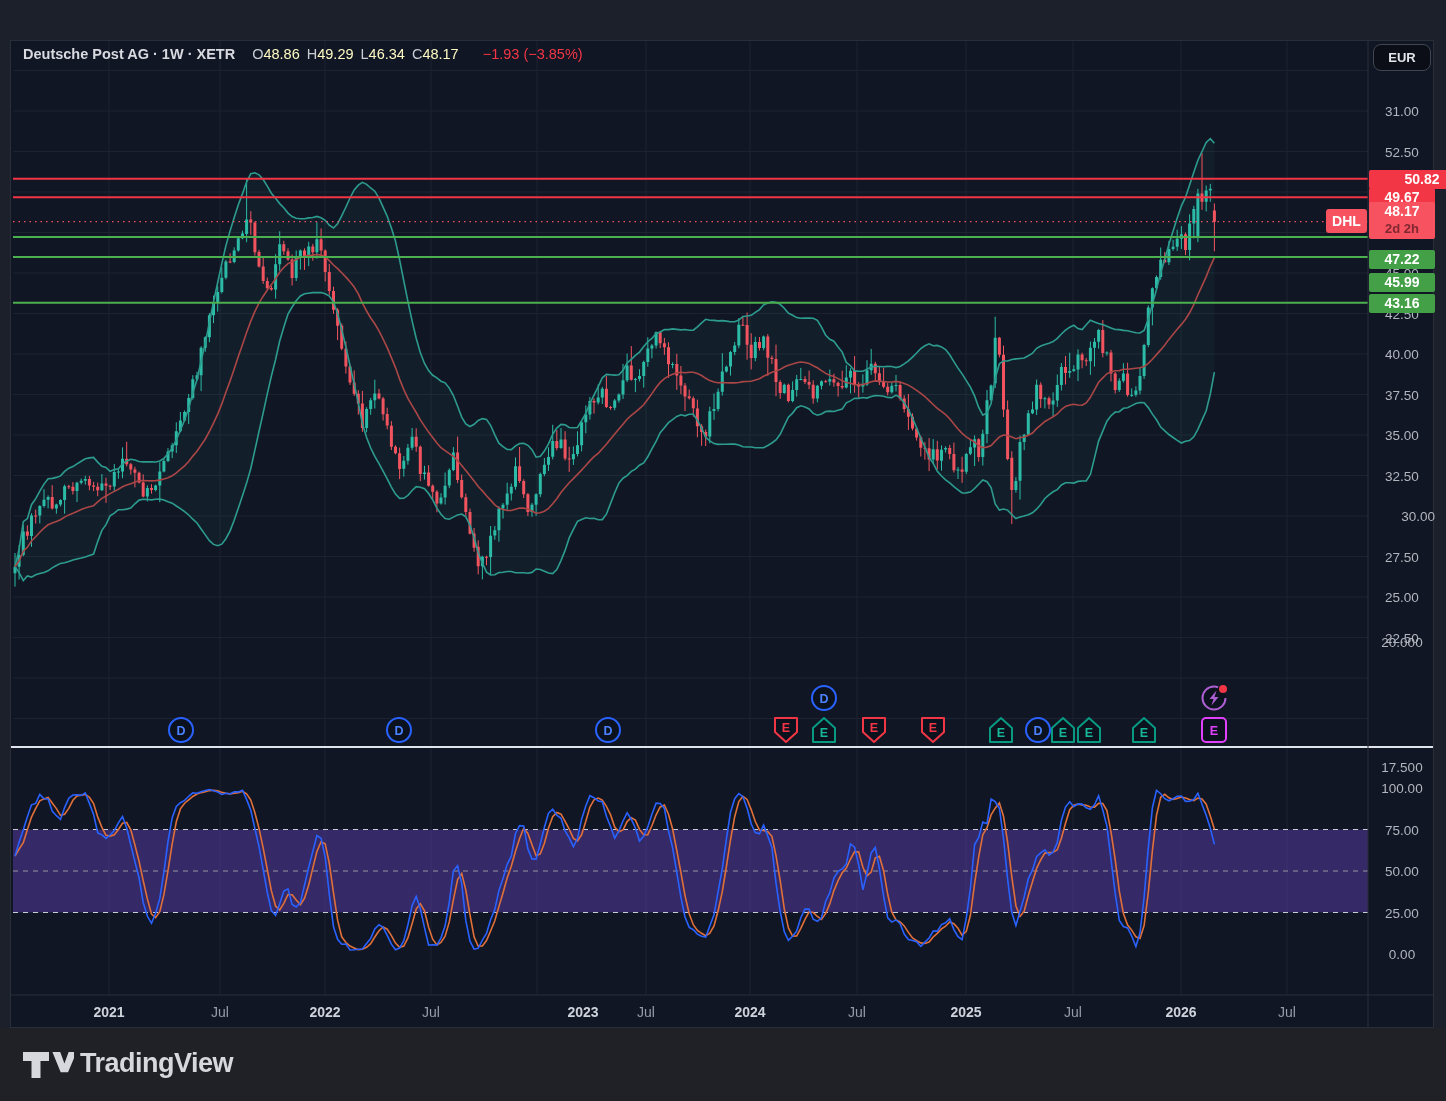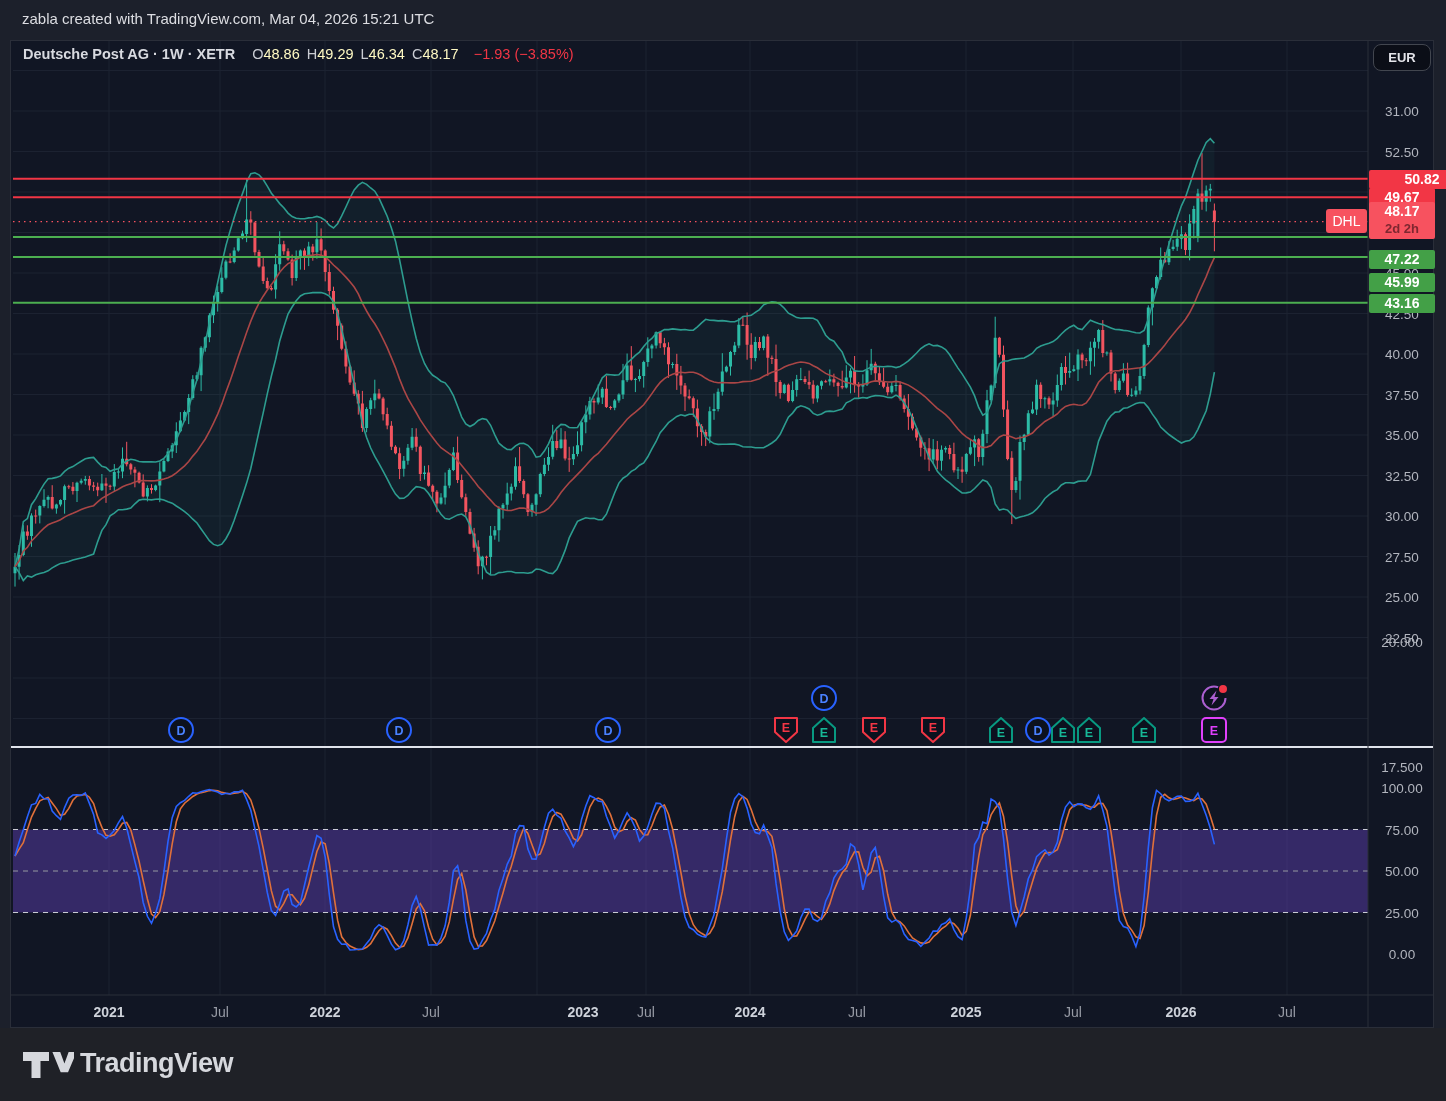--- a/index.html
+++ b/index.html
@@ -7,46 +7,43 @@
         font-family:"Liberation Sans",sans-serif;-webkit-font-smoothing:antialiased;}
   .topbar{position:absolute;left:0;top:0;width:1446px;height:40px;background:#1c202b;}
   .topbar span{position:absolute;left:22px;top:10px;font-size:15px;font-weight:500;color:#dcdde2;}
   .widget{position:absolute;left:10px;top:40px;width:1424px;height:988px;background:#111624;
           border:1px solid #2a2e39;box-sizing:border-box;}
   .widget svg{position:absolute;left:0;top:0;}
   .legend{position:absolute;left:12px;top:5px;font-size:14.5px;color:#d8dae0;white-space:nowrap;z-index:6;}
   .legend .sym{font-weight:700;color:#d8dae0;margin-right:10px;}
   .legend .k{color:#c9ccd3;margin-left:7px;}
   .legend .v{color:#fef9c3;}
-  .legend .chg{color:#f23645;margin-left:15px;}
+  .legend .chg{color:#f23645;margin-left:24px;}
   .eur{position:absolute;left:1362px;top:3px;width:58px;height:27px;background:#0b0e17;
        border:1px solid #42464f;border-radius:8px;color:#e4e5ea;font-family:"Liberation Sans",sans-serif;
        font-size:13px;font-weight:700;text-align:center;z-index:8;padding:0;}
   .axis-label{position:absolute;left:1358px;width:66px;text-align:center;transform:translateY(-50%);
        font-size:13.5px;color:#b2b5be;z-index:2;}
   .time-label{position:absolute;transform:translateX(-50%);top:963px;font-size:14px;color:#979ba5;z-index:2;}
   .time-label.major{color:#ced2da;font-weight:700;}
   .pbadge{position:absolute;left:1358px;width:66px;text-align:center;color:#fff;font-weight:600;
        font-size:14px;border-radius:2px;z-index:5;}
   .pbadge .l1{height:19px;line-height:19px;}
   .pbadge .l2{height:18px;line-height:16px;font-size:13px;font-weight:700;color:#7e2730;}
   .dhl{position:absolute;left:1315px;top:168px;width:41px;height:24px;background:#f7525f;border-radius:3px;
-       color:#fff;font-weight:400;font-size:14px;line-height:24px;text-align:center;z-index:5;}
+       color:#fff;font-weight:700;font-size:14px;line-height:24px;text-align:center;z-index:5;}
   .footer{position:absolute;left:0;top:1028px;width:1446px;height:73px;background:#1f2127;}
   .footer .logo{position:absolute;left:22px;top:20px;}
   .footer .brand{position:absolute;left:80px;top:20px;font-size:27px;font-weight:800;color:#d6d8dd;
        letter-spacing:-0.5px;}
 </style>
 </head>
 <body>
 
 <div class="page">
-  <div class="topbar">
-    <span>zabla created with TradingView.com, Mar 04, 2026 15:21 UTC</span>
-  </div>
 
   <div class="widget">
     <svg id="chart-svg" width="1422" height="986" viewBox="0 0 1422 986">
         <g>
           <line x1="98" y1="0" x2="98" y2="954" stroke="#1c2231" stroke-width="1"></line>
           <line x1="209" y1="0" x2="209" y2="954" stroke="#1c2231" stroke-width="1"></line>
           <line x1="314" y1="0" x2="314" y2="954" stroke="#1c2231" stroke-width="1"></line>
           <line x1="420" y1="0" x2="420" y2="954" stroke="#1c2231" stroke-width="1"></line>
           <line x1="526" y1="0" x2="526" y2="954" stroke="#1c2231" stroke-width="1"></line>
           <line x1="635" y1="0" x2="635" y2="954" stroke="#1c2231" stroke-width="1"></line>
@@ -173,21 +170,21 @@
         <div class="axis-label" style="top: 70px;">31.00</div>
         <div class="axis-label" style="top: 110.5px;">52.50</div>
         <div class="axis-label" style="top: 151px;">50.00</div>
         <div class="axis-label" style="top: 191.5px;">47.50</div>
         <div class="axis-label" style="top: 232px;">45.00</div>
         <div class="axis-label" style="top: 272.5px;">42.50</div>
         <div class="axis-label" style="top: 313px;">40.00</div>
         <div class="axis-label" style="top: 353.5px;">37.50</div>
         <div class="axis-label" style="top: 394px;">35.00</div>
         <div class="axis-label" style="top: 434.5px;">32.50</div>
-        <div class="axis-label" style="top: 475px;">30.00</div>
+        <div class="axis-label" style="top: 475px; text-align: right;">30.00</div>
         <div class="axis-label" style="top: 515.5px;">27.50</div>
         <div class="axis-label" style="top: 556px;">25.00</div>
         <div class="axis-label" style="top: 596.5px;">22.50</div>
         <div class="axis-label" style="top: 601px;">20.000</div>
         <div class="axis-label" style="top: 677.5px; margin-top: 48px;">17.500</div>
       </div>
     <div id="stoch-axis-labels">
         <div class="axis-label" style="top: 747px;">100.00</div>
         <div class="axis-label" style="top: 788.5px;">75.00</div>
         <div class="axis-label" style="top: 830px;">50.00</div>

